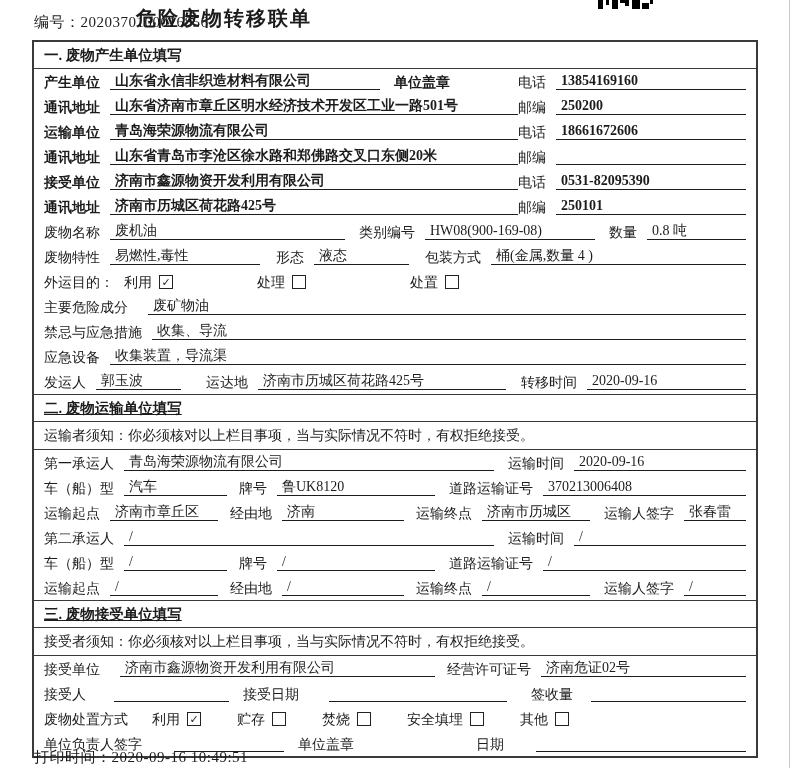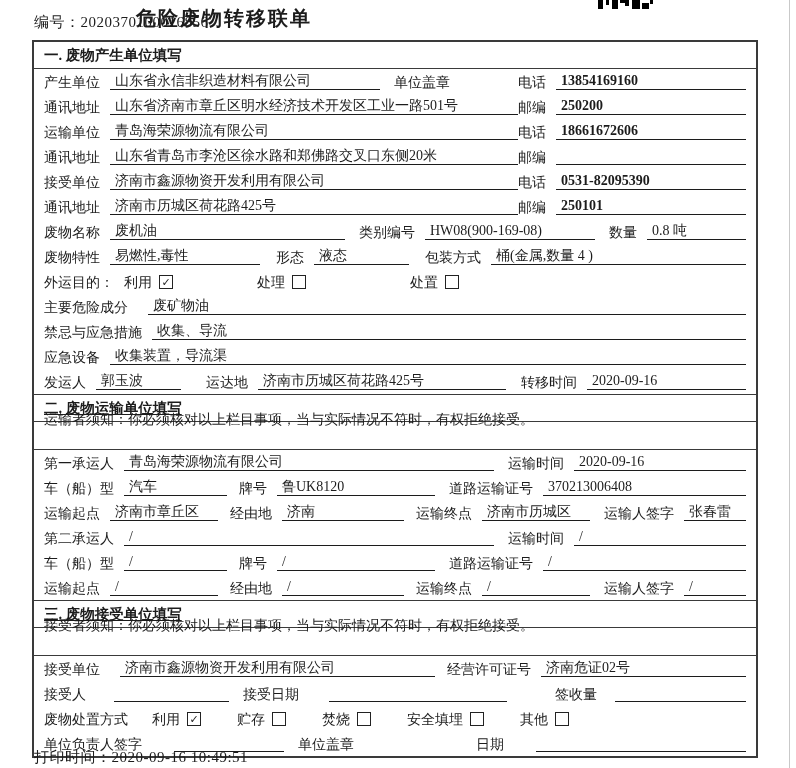--- a/index.html
+++ b/index.html
@@ -12,25 +12,25 @@
   .doc-header{position:relative;height:40px;}
   .doc-number{position:absolute;left:34px;top:13px;font-size:15px;letter-spacing:.5px;}
   .doc-title{position:absolute;left:136px;width:560px;top:5px;text-align:left;
              font-size:20px;font-weight:bold;letter-spacing:2px;}
   .qr-frag{position:absolute;left:598px;top:0;}
   
   .form{position:absolute;left:32px;top:40px;width:726px;border:2px solid #3a3a3a;background:#fff;box-sizing:border-box;}
   .sec-hd{font-weight:bold;font-size:14.5px;padding:4px 10px 3px 10px;border-bottom:1px solid #3a3a3a;}
   .sec-hd.mid{border-top:1px solid #3a3a3a;text-decoration:underline;}
   .row{display:flex;align-items:flex-end;height:25px;padding:0 10px 4px 10px;font-size:14px;line-height:1.1;box-sizing:border-box;}
-  .row.notice{border-bottom:1px solid #3a3a3a;height:28px;padding-bottom:22px;}
+  .row.notice{border-bottom:1px solid #3a3a3a;height:28px;padding-bottom:6px;}
   .lbl{white-space:nowrap;margin-right:10px;flex:0 0 auto;}
   .val{border-bottom:1px solid #1c1c1c;white-space:nowrap;padding:0 5px 1px 5px;min-height:15px;box-sizing:border-box;flex:0 0 auto;overflow:hidden;}
   .grow{flex:1 1 auto;}
-  .left{flex:1 1 auto;display:flex;align-items:flex-end;min-width:0;}
+  .left{flex:1 1 auto;display:flex;align-items:flex-end;min-width:0;font-weight:bold;}
   .rgrp{flex:0 0 228px;display:flex;align-items:flex-end;}
   .rgrp .val{flex:1 1 auto;font-weight:bold;}
   .spacer{flex:1 1 auto;}
   .ctr{text-align:left;}
   .opt{display:flex;align-items:center;white-space:nowrap;}
   .cb{box-sizing:border-box;width:14px;height:14px;border:1.3px solid #222;margin-left:7px;
       display:inline-flex;align-items:center;justify-content:center;
       font-family:"DejaVu Sans",sans-serif;font-size:11px;line-height:1;}
   .footer{position:absolute;left:34px;top:748px;font-size:15px;letter-spacing:.5px;}
 </style>
@@ -255,21 +255,21 @@
     <span class="val grow" style="margin-left:10px">济南市鑫源物资开发利用有限公司</span>
     <span class="lbl" style="margin-left:12px">经营许可证号</span>
     <span class="val" style="width:205px">济南危证02号</span>
   </div>
 
   <div class="row">
     <span class="lbl">接受人</span>
     <span class="val" style="width:115px;margin-left:18px"></span>
     <span class="lbl" style="margin-left:14px">接受日期</span>
     <span class="val" style="width:178px;margin-left:20px"></span>
-    <span class="lbl" style="margin-left:48px">签收量</span>
+    <span class="lbl" style="margin-left:24px">签收量</span>
     <span class="val grow" style="margin-left:8px"></span>
   </div>
 
   <div class="row">
     <span class="lbl" style="margin-right:24px">废物处置方式</span>
     <span class="opt" style="margin-right:36px">
       <span>利用</span>
       <span class="cb checked">✓</span>
     </span>
     <span class="opt" style="margin-right:36px">

